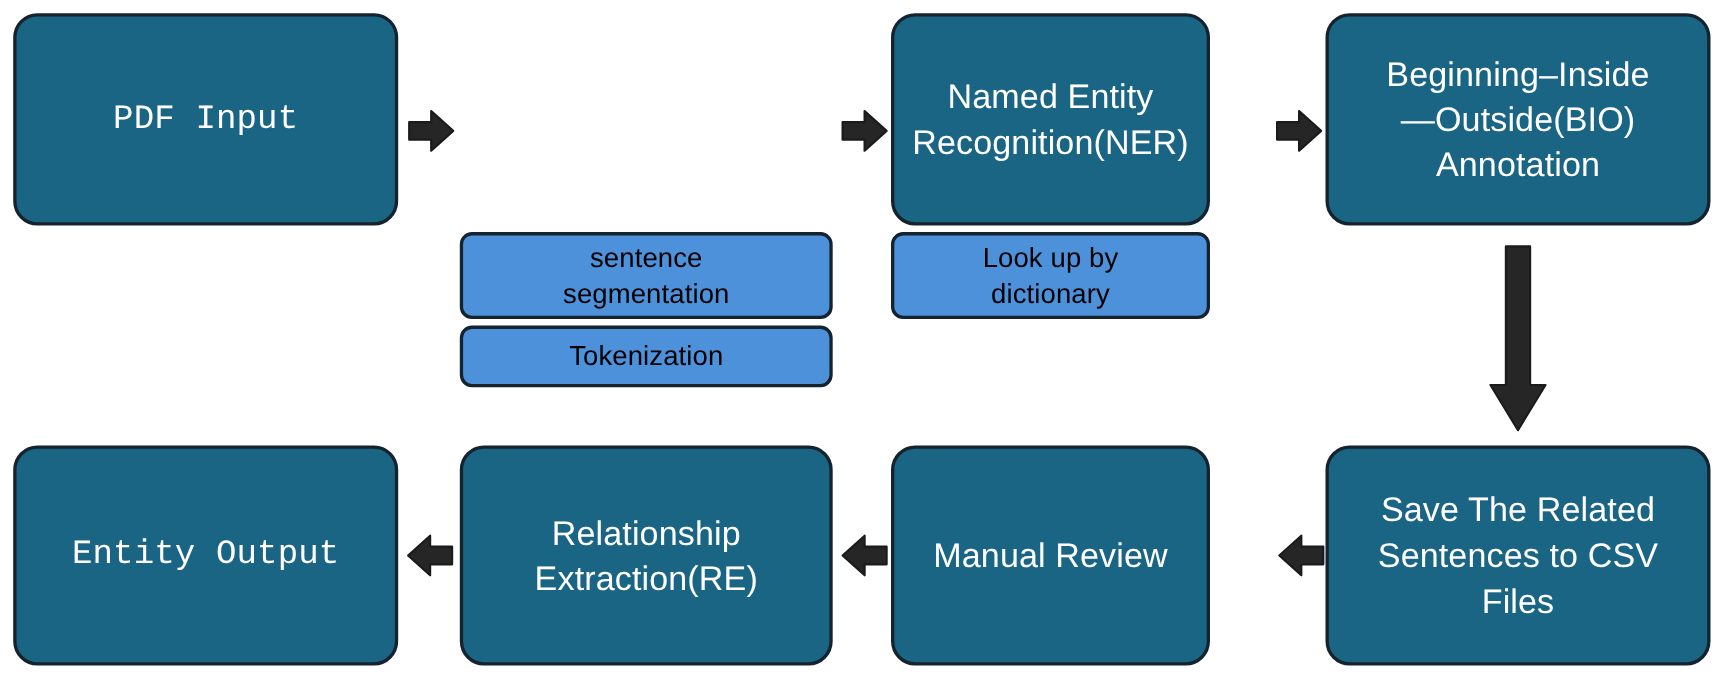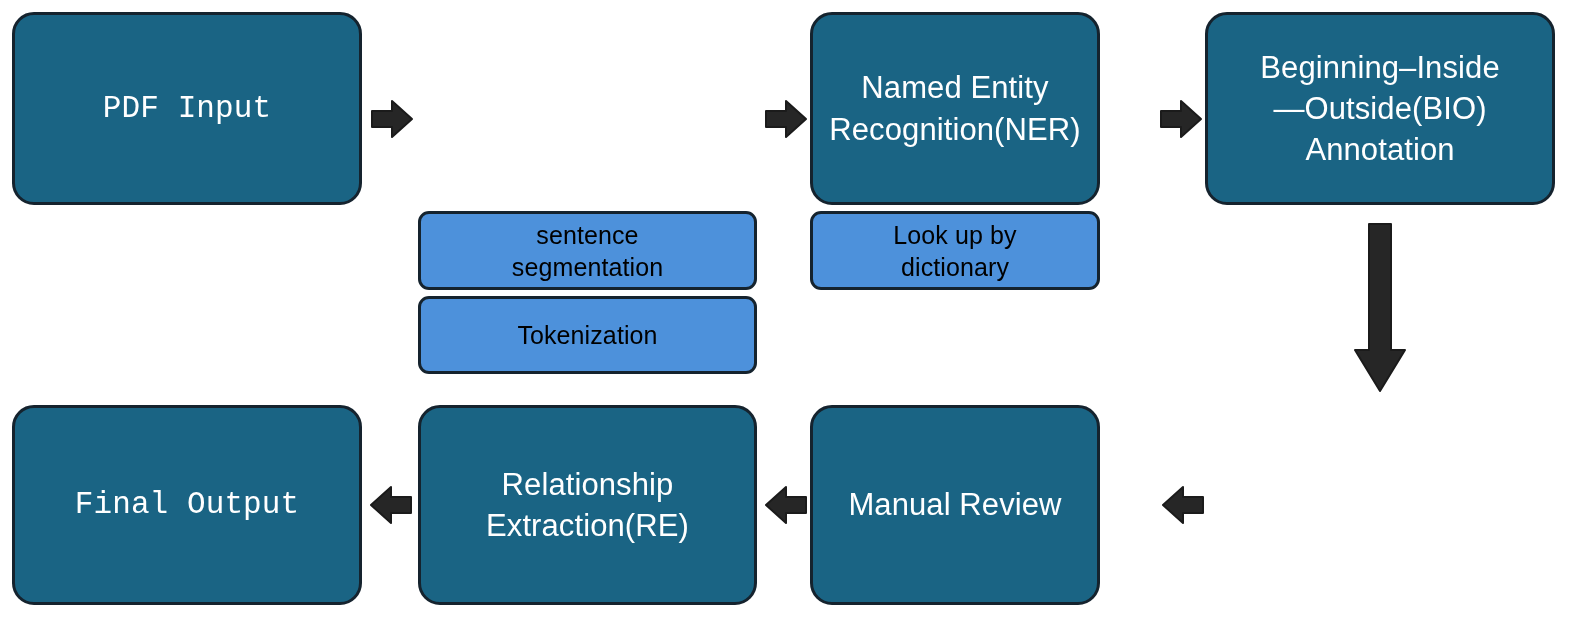--- a/index.html
+++ b/index.html
@@ -51,21 +51,21 @@
   .row-top  { top: 12px;  height: 193px; }
   .row-bot  { top: 405px; height: 200px; }
 
   .col-1 { left: 12px;   width: 350px; font-family: Liberation Mono, monospace; }
   .col-2 { left: 418px;  width: 339px; }
   .col-3 { left: 810px;  width: 290px; }
   .col-4 { left: 1205px; width: 350px; }
 
   
   .sub-a { top: 211px; height: 79px; }
-  .sub-b { top: 296px; height: 78px; }
+  .sub-b { top: 296px; height: 56px; }
 
   
   .arrow {
     position: absolute;
   }
   .arrow svg { display: block; }
 </style>
 </head>
 <body>
 
@@ -82,27 +82,30 @@
 Annotation</div>
 
   <div class="node sub col-2 sub-a">sentence
 segmentation</div>
 
   <div class="node sub col-2 sub-b">Tokenization</div>
 
   <div class="node sub col-3 sub-a">Look up by
 dictionary</div>
 
-  <div class="node row-bot col-1">Final Output</div>
+  <div class="node row-bot col-1">Entity Output</div>
 
   <div class="node row-bot col-2">Relationship
 Extraction(RE)</div>
 
   <div class="node row-bot col-3">Manual Review</div>
 
+  <div class="node row-bot col-4">Save The Related
+Sentences to CSV
+Files</div>
 
   <div class="arrow" style="left:370px; top:98px;">
     <svg width="44" height="42" viewBox="0 0 44 42">
       <path d="M2 13 H22 V3 L42 21 L22 39 V29 H2 Z" fill="#262626" stroke="#1b1b1b" stroke-width="2" stroke-linejoin="round"></path>
     </svg>
   </div>
 
   <div class="arrow" style="left:764px; top:98px;">
     <svg width="44" height="42" viewBox="0 0 44 42">
       <path d="M2 13 H22 V3 L42 21 L22 39 V29 H2 Z" fill="#262626" stroke="#1b1b1b" stroke-width="2" stroke-linejoin="round"></path>

